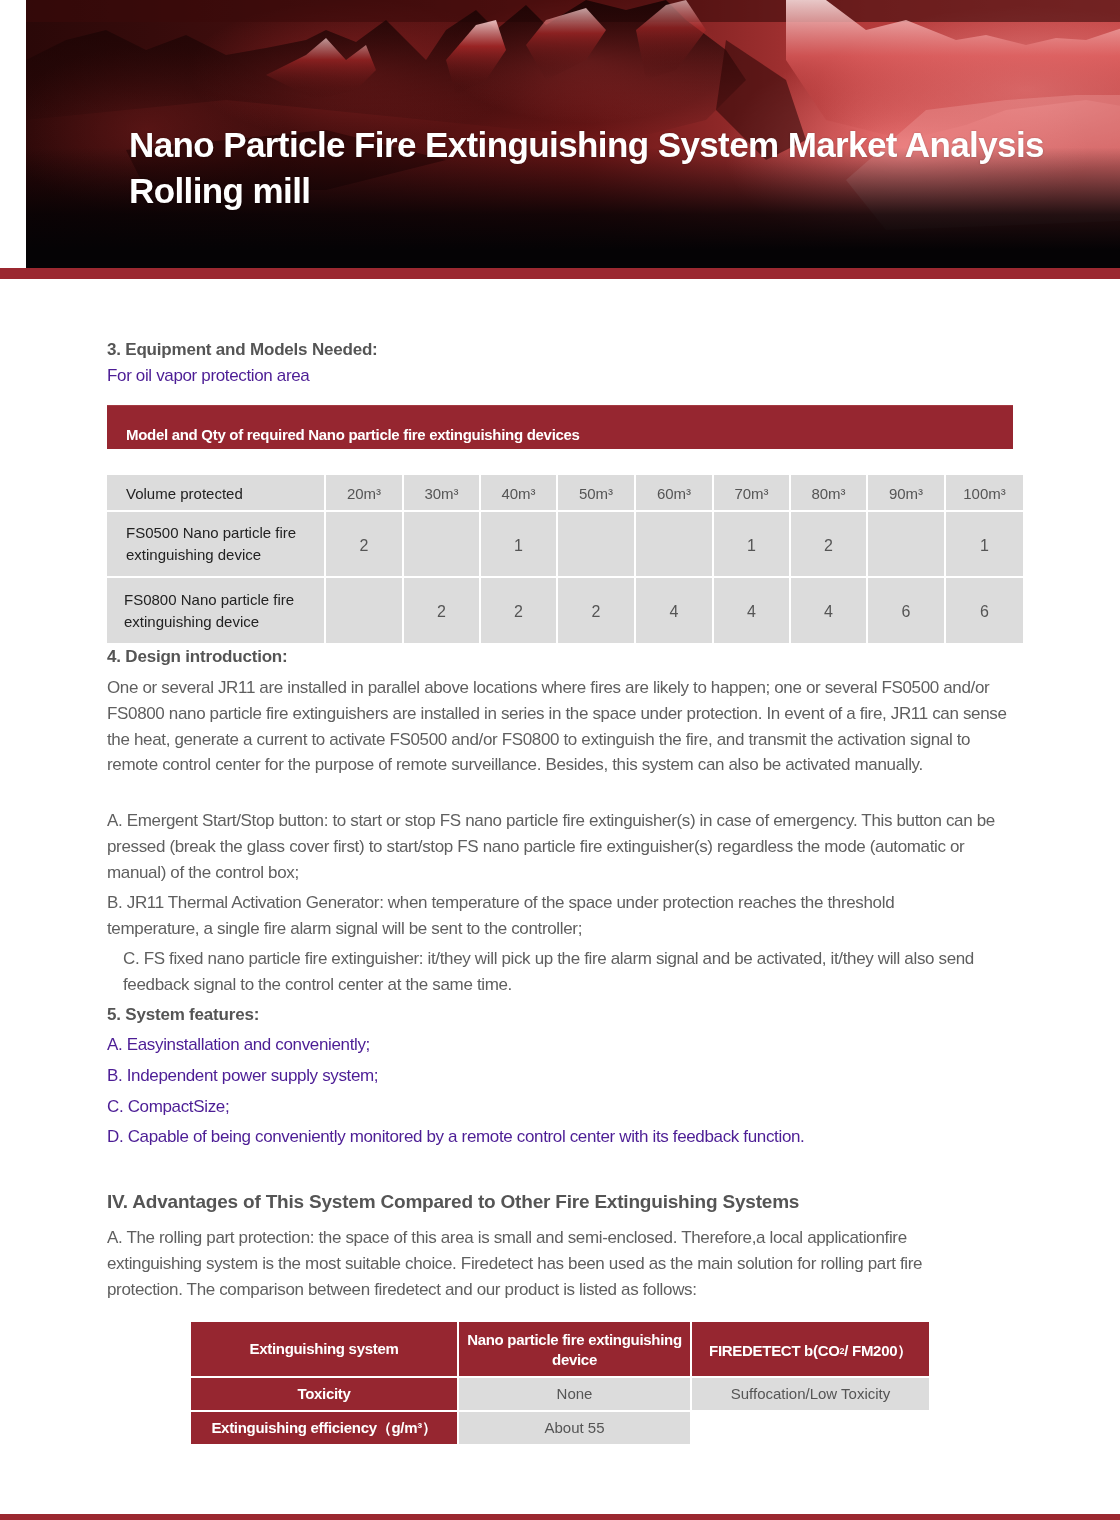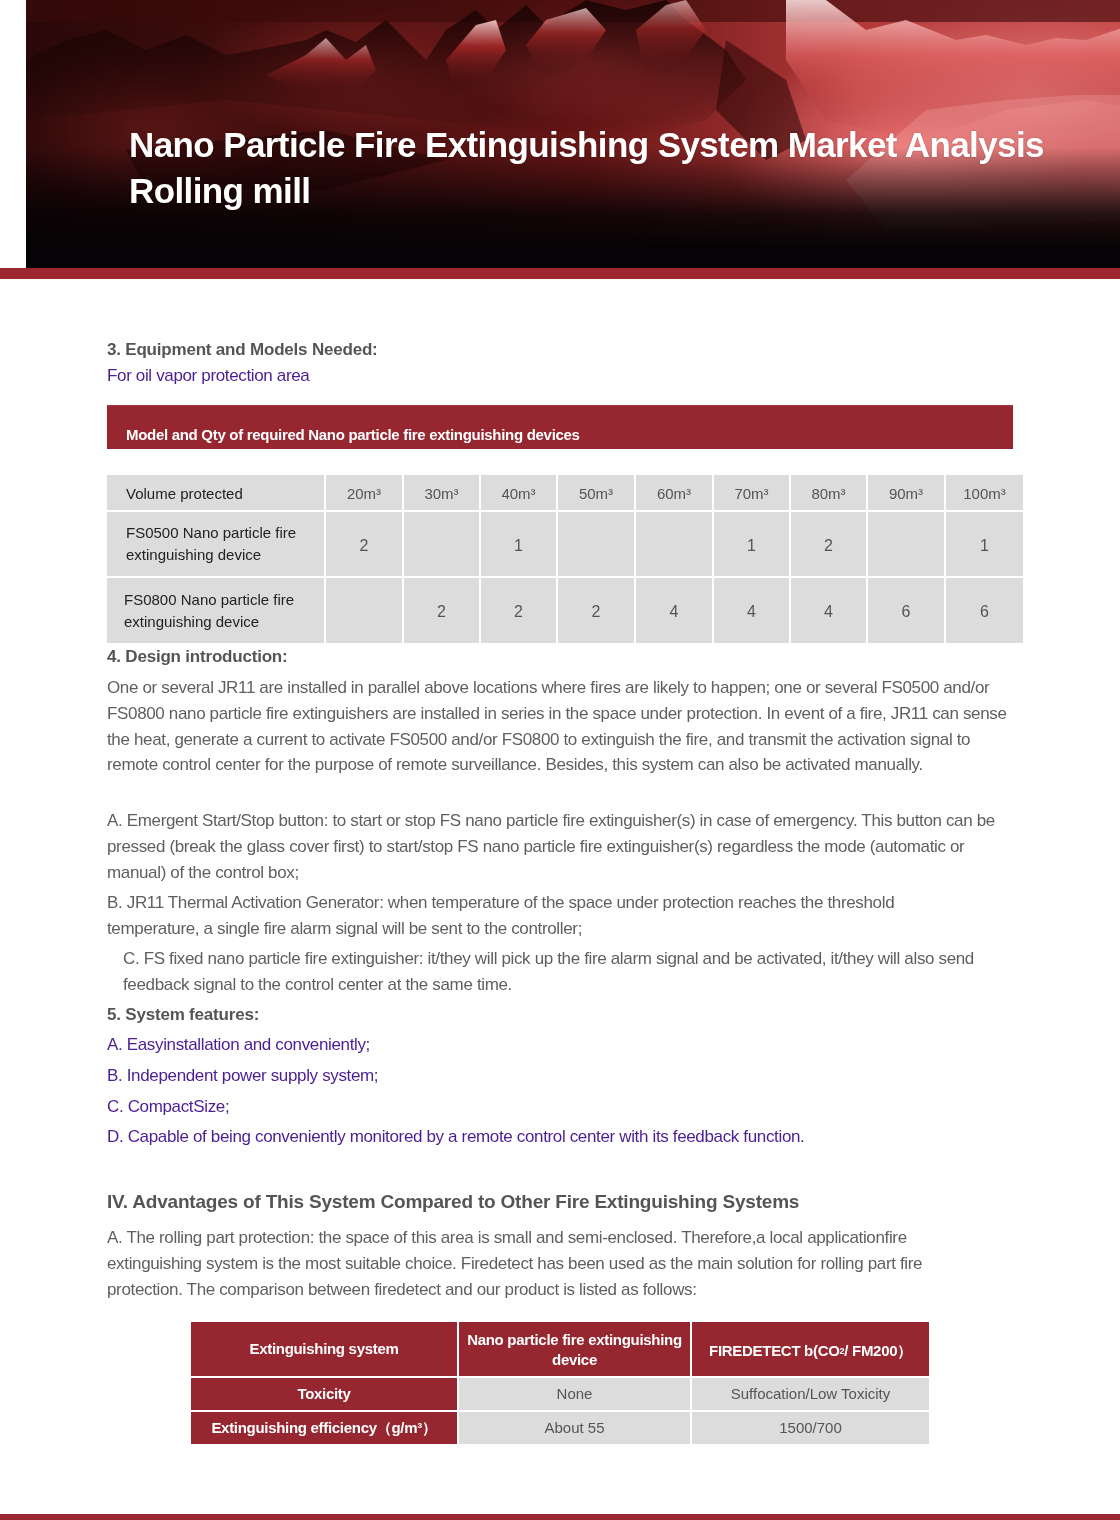--- a/index.html
+++ b/index.html
@@ -211,16 +211,15 @@
       <sub style="font-size:9px;">2</sub>
       <span>/ FM200）</span>
   </div>
 
   <div class="cmp-cell red">Toxicity</div>
   <div class="cmp-cell">None</div>
   <div class="cmp-cell">Suffocation/Low Toxicity</div>
 
   <div class="cmp-cell red">Extinguishing efficiency（g/m³）</div>
   <div class="cmp-cell">About 55</div>
-  <div class="cmp-cell">1500/700</div>
 </div>
 
 <div class="footer-stripe"></div>
 
 </body></html>

